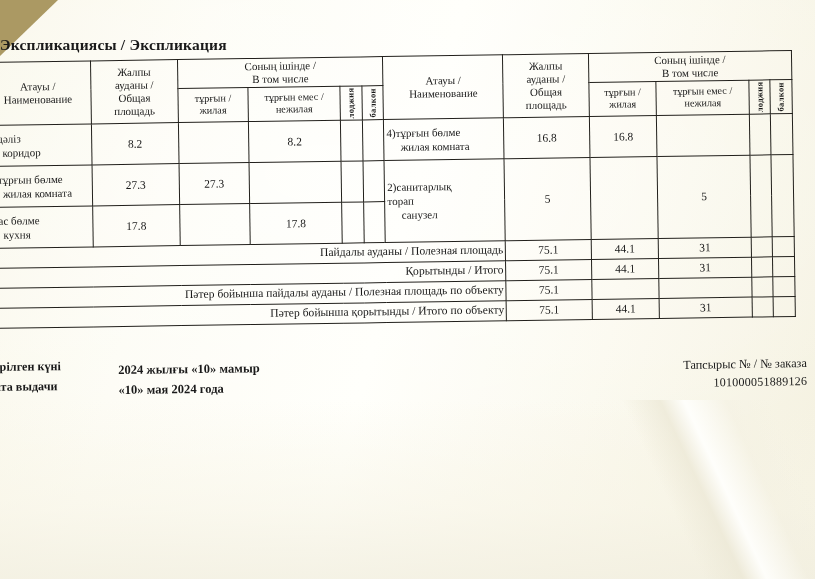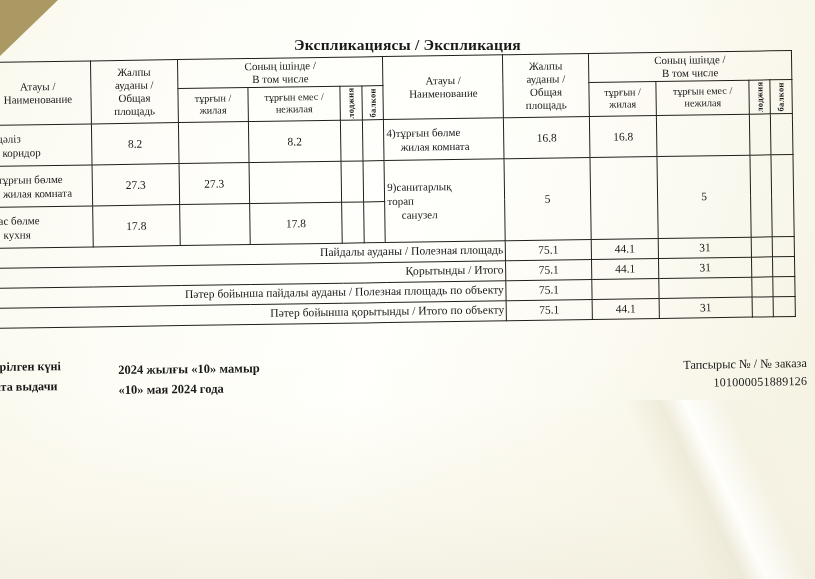--- a/index.html
+++ b/index.html
@@ -42,21 +42,21 @@
     pointer-events: none;
   }
 
   #doc {
     position: absolute; inset: 0;
   }
 
   .title {
     position: absolute;
     left: 0; right: 0; top: 36px;
-    text-align: center;
+    text-align: left;
     font-size: 15.5px;
     font-weight: bold;
     letter-spacing: 0.2px;
   }
 
   
   .table-wrap {
     position: absolute;
     left: -16px;
     top: 62px;
@@ -279,21 +279,21 @@
             <span>2)тұрғын бөлме</span>
             <span class="l2">жилая комната</span>
           </td>
           <td class="num">27.3</td>
           <td class="num">27.3</td>
           <td class="num"></td>
           <td class="num"></td>
           <td class="num"></td>
 
           <td class="name-cell" rowspan="2">
-            <span>9)санитарлық</span>
+            <span>2)санитарлық</span>
             <span class="l2" style="padding-left:0">торап</span>
             <span class="l3">санузел</span>
           </td>
           <td class="num" rowspan="2">5</td>
           <td class="num" rowspan="2"></td>
           <td class="num" rowspan="2">5</td>
           <td class="num" rowspan="2"></td>
           <td class="num" rowspan="2"></td>
         </tr>
 

